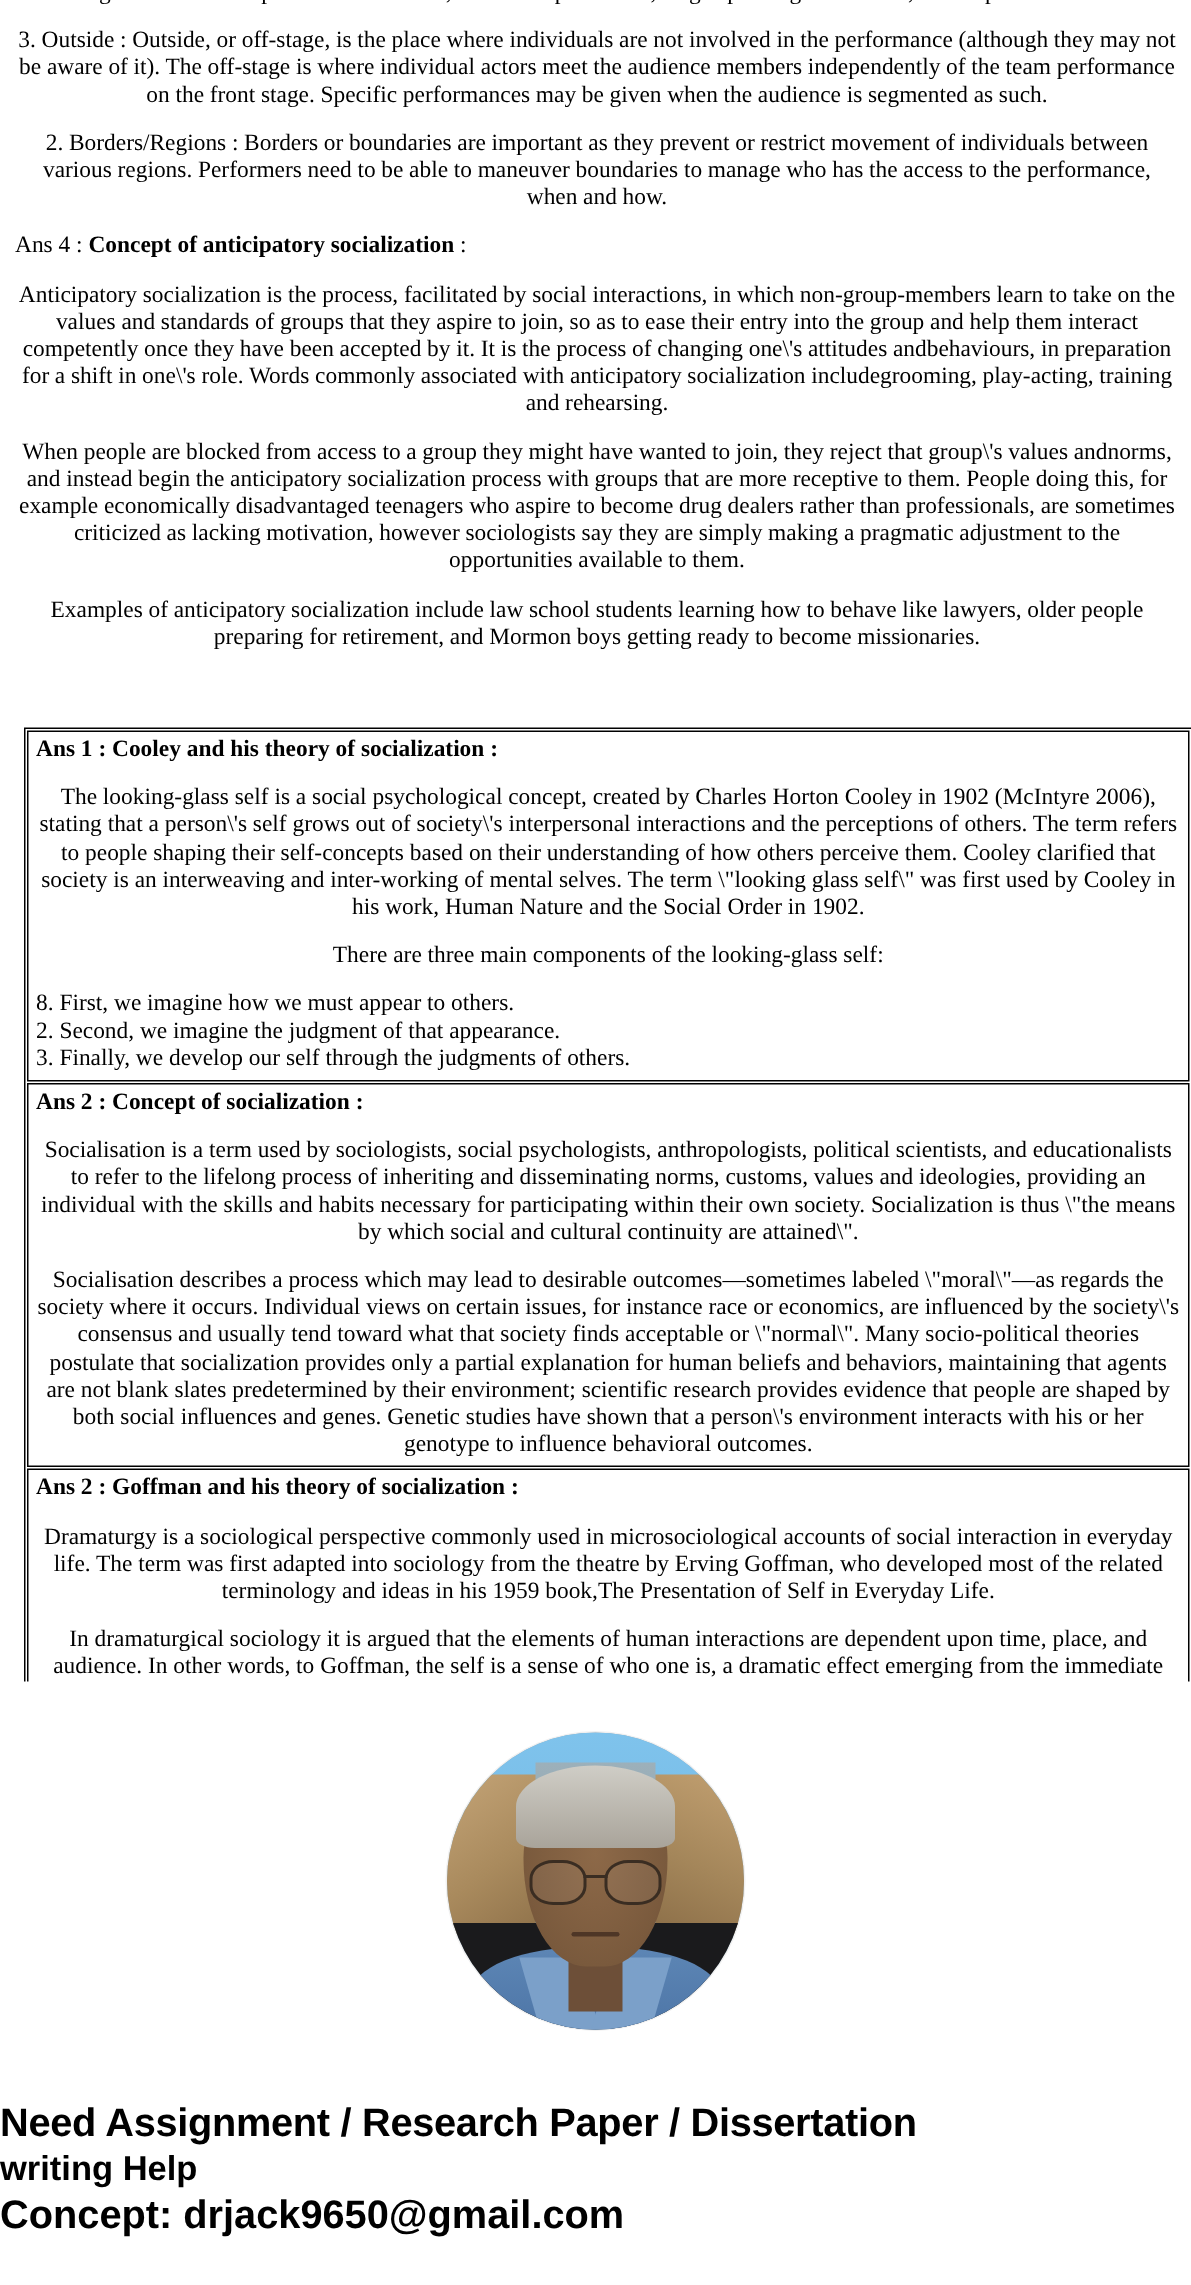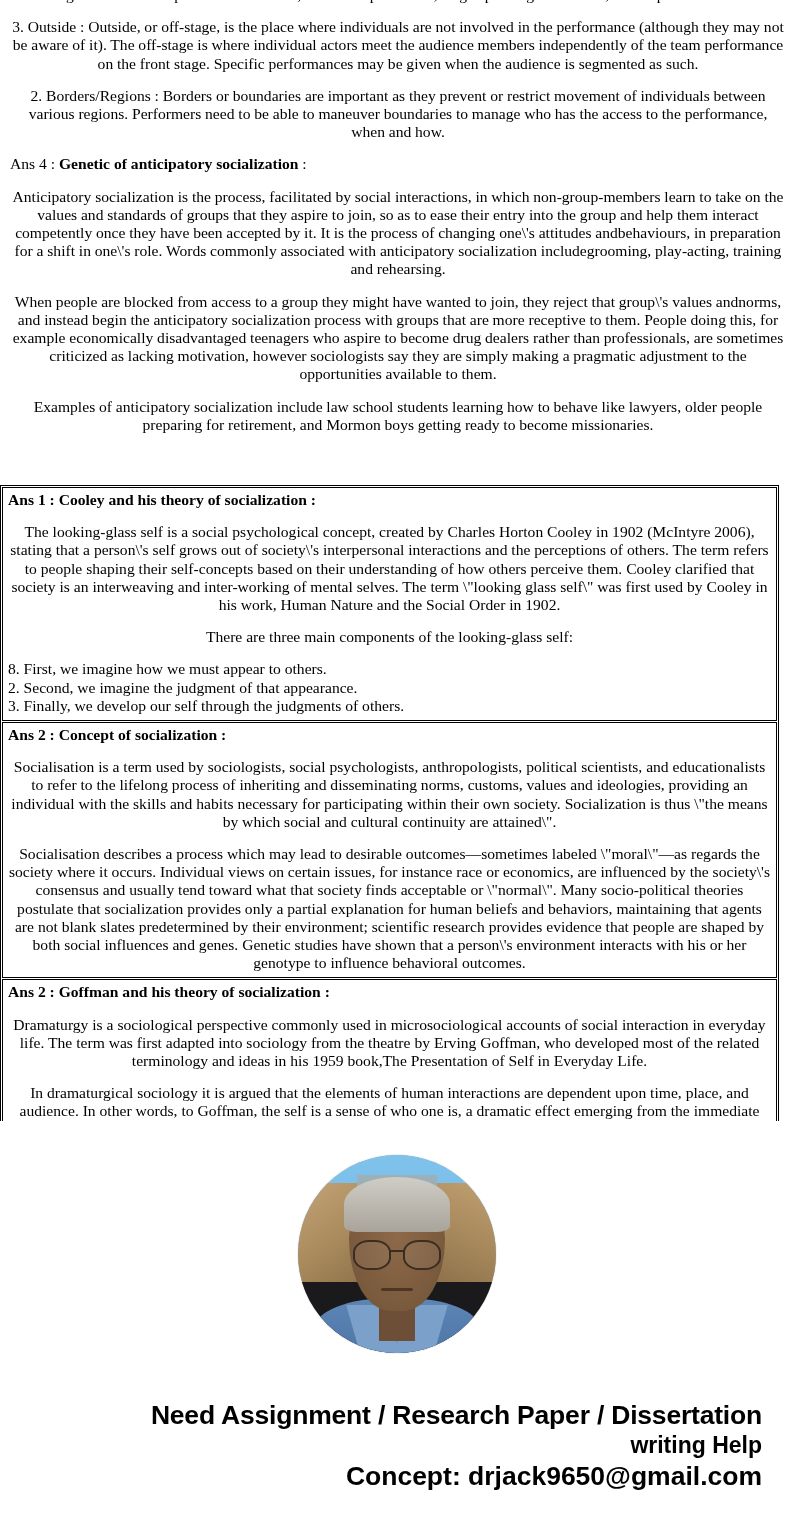--- a/index.html
+++ b/index.html
@@ -45,21 +45,21 @@
 
   .heading-line {
     font-size: 15.6px;
     line-height: 18.2px;
     margin: 0 0 14px 0;
   }
 
   
   .answers-table {
     position: absolute;
-    left: 0;
+    left: 16px;
     top: 485px;
     width: 779px;
     border: 1px solid #000000;
     box-sizing: border-box;
     background: #ffffff;
   }
 
   .answer-cell {
     border: 1px solid #000000;
     margin: 1px;
@@ -192,21 +192,21 @@
     position: absolute; left: 42%; top: 67%; width: 16%; height: 3px;
     background: #4e3626; border-radius: 2px;
   }
 
   
   .footer {
     position: absolute;
     left: 0;
     top: 1400px;
     width: 762px;
-    text-align: right;
+    text-align: left;
     font-family: "Liberation Sans", "DejaVu Sans", sans-serif;
     font-weight: bold;
     color: #000000;
   }
   .footer-line1 {
     font-size: 26.5px;
     line-height: 30px;
     letter-spacing: -0.2px;
   }
   .footer-line2 {
@@ -225,21 +225,21 @@
 <div class="doc">
 
   <div class="flow">
 
     <div class="para">back stage is where \"the performer can relax; he can drop his front, forgo speaking in his lines, and step out of character\".</div>
 
     <div class="para">3. Outside : Outside, or off-stage, is the place where individuals are not involved in the performance (although they may not be aware of it). The off-stage is where individual actors meet the audience members independently of the team performance on the front stage. Specific performances may be given when the audience is segmented as such.</div>
 
     <div class="para">2. Borders/Regions : Borders or boundaries are important as they prevent or restrict movement of individuals between various regions. Performers need to be able to maneuver boundaries to manage who has the access to the performance, when and how.</div>
 
-    <div class="heading-line"><span>Ans 4 : </span><b>Genetic of anticipatory socialization</b><span> :</span></div>
+    <div class="heading-line"><span>Ans 4 : </span><b>Concept of anticipatory socialization</b><span> :</span></div>
 
     <div class="para">Anticipatory socialization is the process, facilitated by social interactions, in which non-group-members learn to take on the values and standards of groups that they aspire to join, so as to ease their entry into the group and help them interact competently once they have been accepted by it. It is the process of changing one\'s attitudes andbehaviours, in preparation for a shift in one\'s role. Words commonly associated with anticipatory socialization includegrooming, play-acting, training and rehearsing.</div>
 
     <div class="para">When people are blocked from access to a group they might have wanted to join, they reject that group\'s values andnorms, and instead begin the anticipatory socialization process with groups that are more receptive to them. People doing this, for example economically disadvantaged teenagers who aspire to become drug dealers rather than professionals, are sometimes criticized as lacking motivation, however sociologists say they are simply making a pragmatic adjustment to the opportunities available to them.</div>
 
     <div class="para">Examples of anticipatory socialization include law school students learning how to behave like lawyers, older people preparing for retirement, and Mormon boys getting ready to become missionaries.</div>
   </div>
 
   <div class="answers-table">
 

